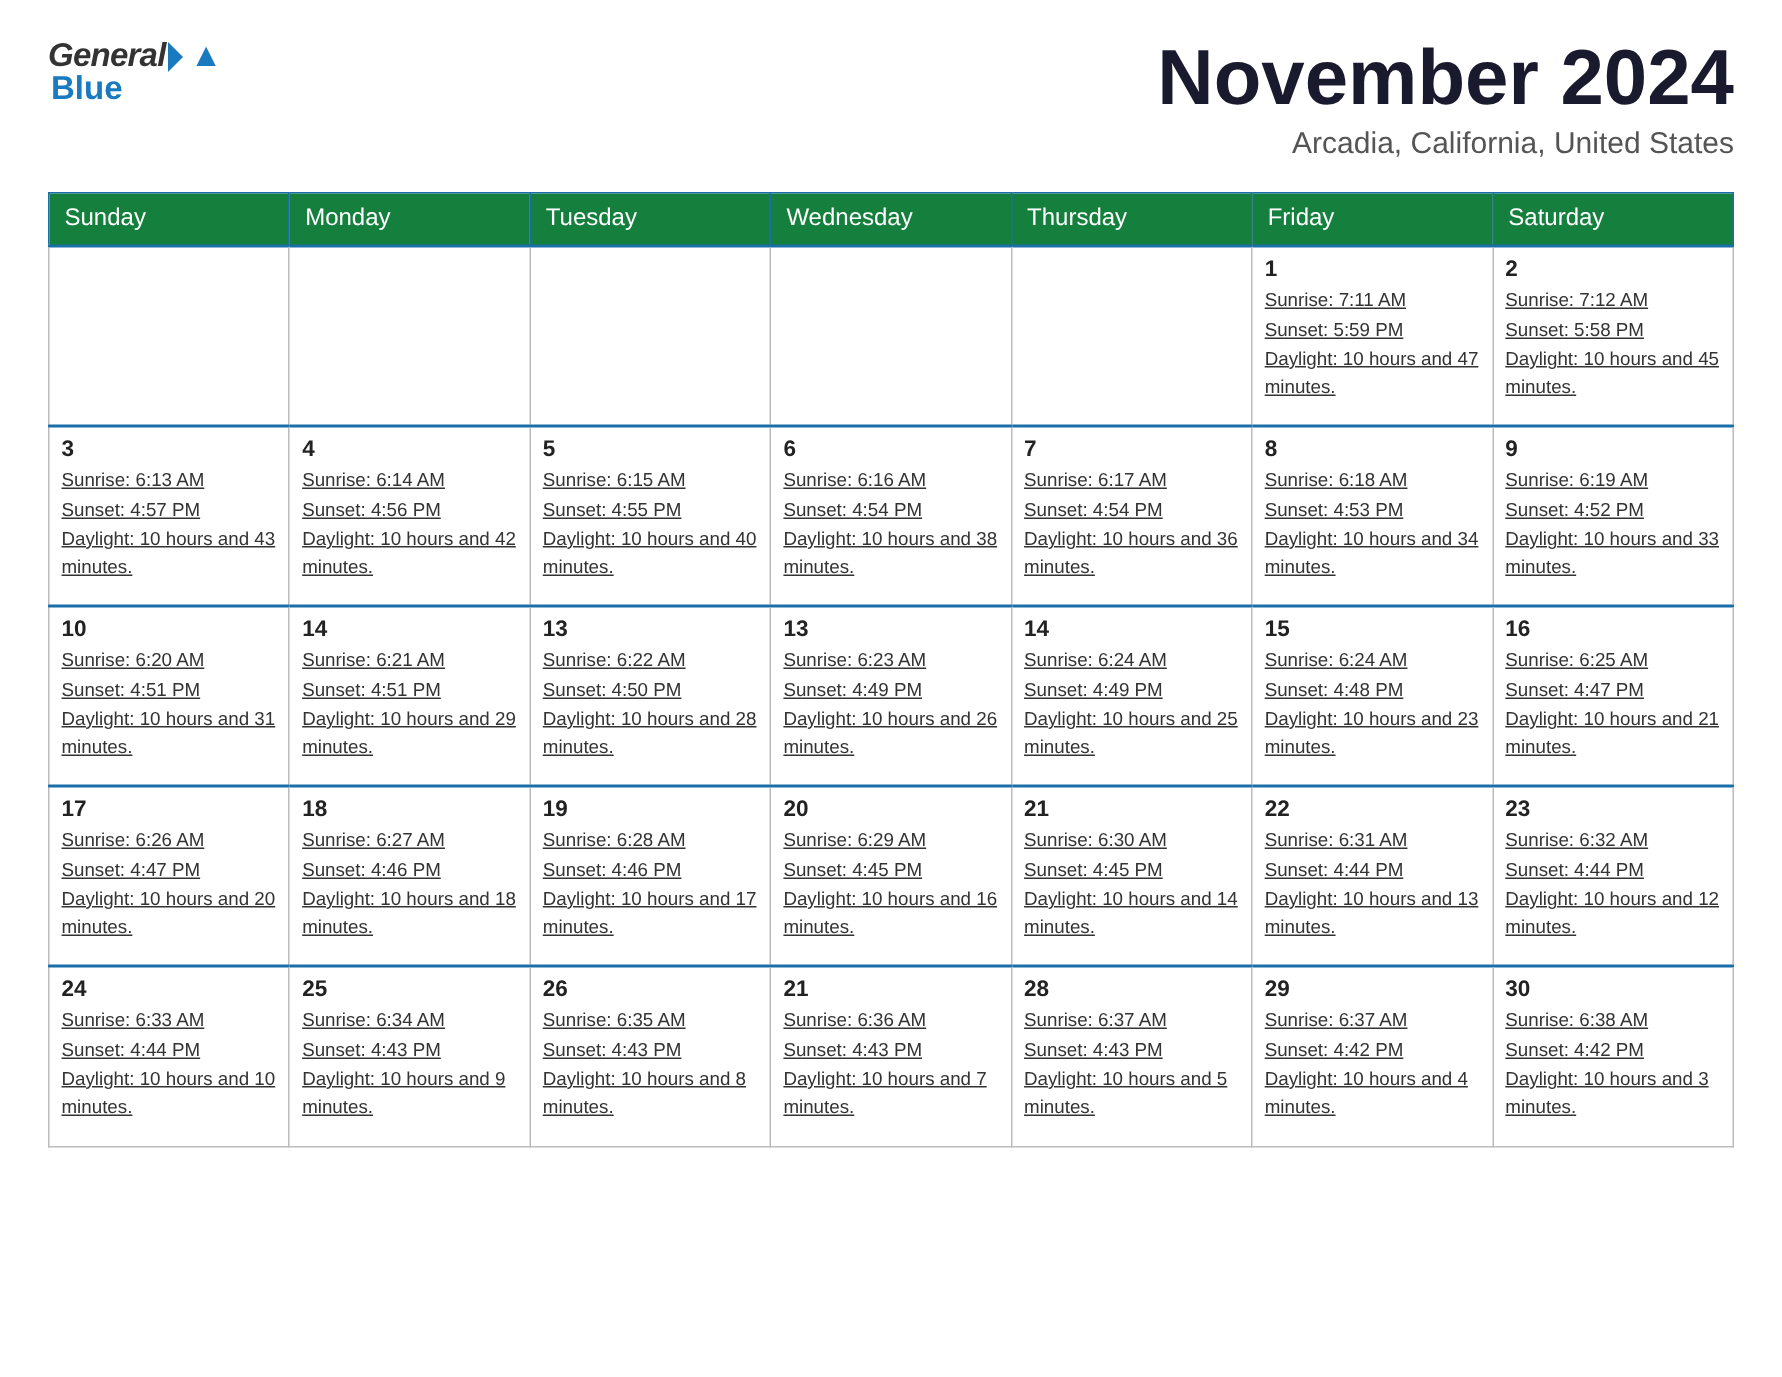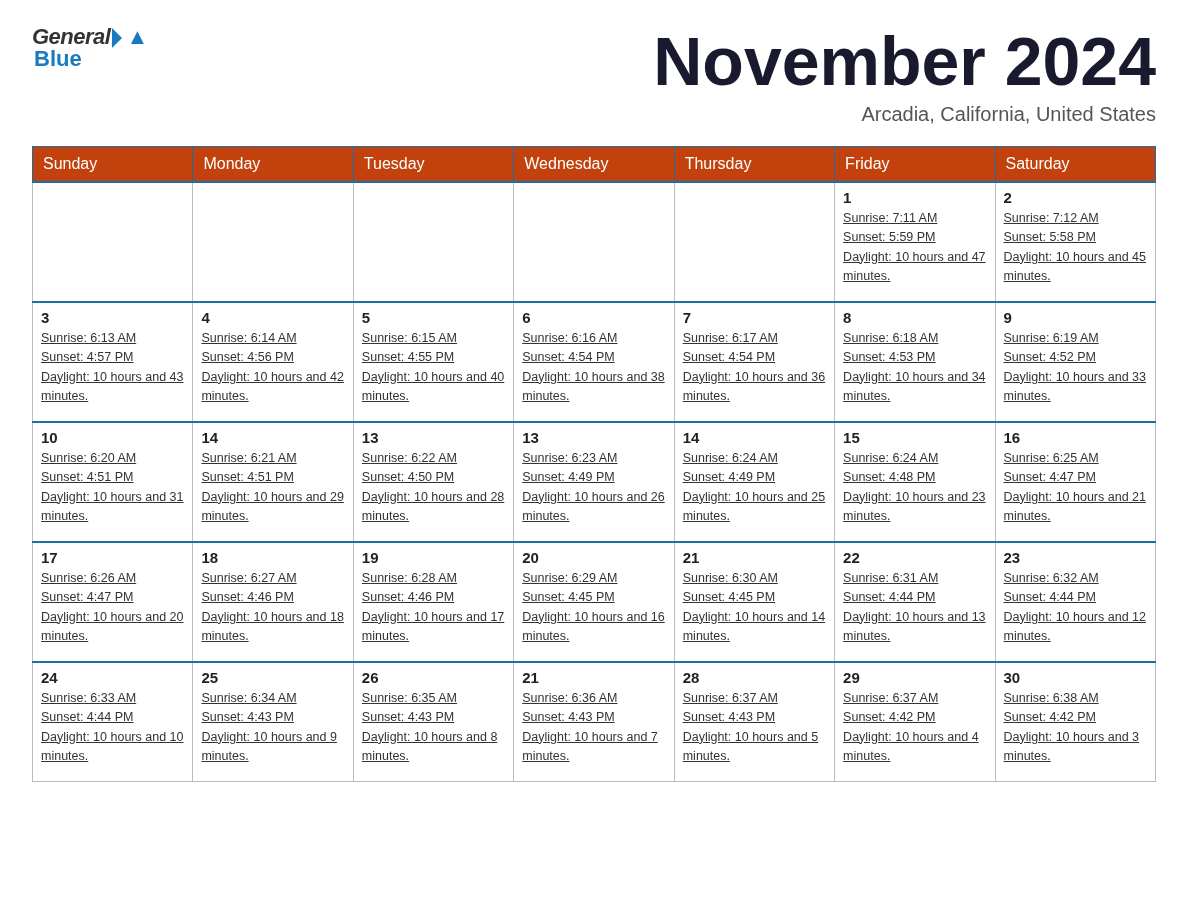--- a/index.html
+++ b/index.html
@@ -52,37 +52,37 @@
     .logo-bottom {
       font-size: 22px;
       font-weight: bold;
       color: #1a7abf;
       margin-top: -4px;
     }
     .title-block {
       text-align: right;
     }
     .month-title {
-      font-size: 68px;
+      font-size: 52px;
       font-weight: bold;
       color: #1a1a2e;
       line-height: 1.1;
     }
     .location-subtitle {
       font-size: 20px;
       color: #555;
       margin-top: 4px;
     }
     .calendar-table {
       width: 100%;
       border-collapse: collapse;
       table-layout: fixed;
     }
     .calendar-table th {
-      background-color: #c2410c;
+      background-color: #15803d;
       color: #fff;
       font-size: 16px;
       font-weight: normal;
       padding: 8px 10px;
       text-align: left;
       border: 1px solid #1a6fa8;
     }
     .calendar-table td {
       vertical-align: top;
       border: 1px solid #bbb;

